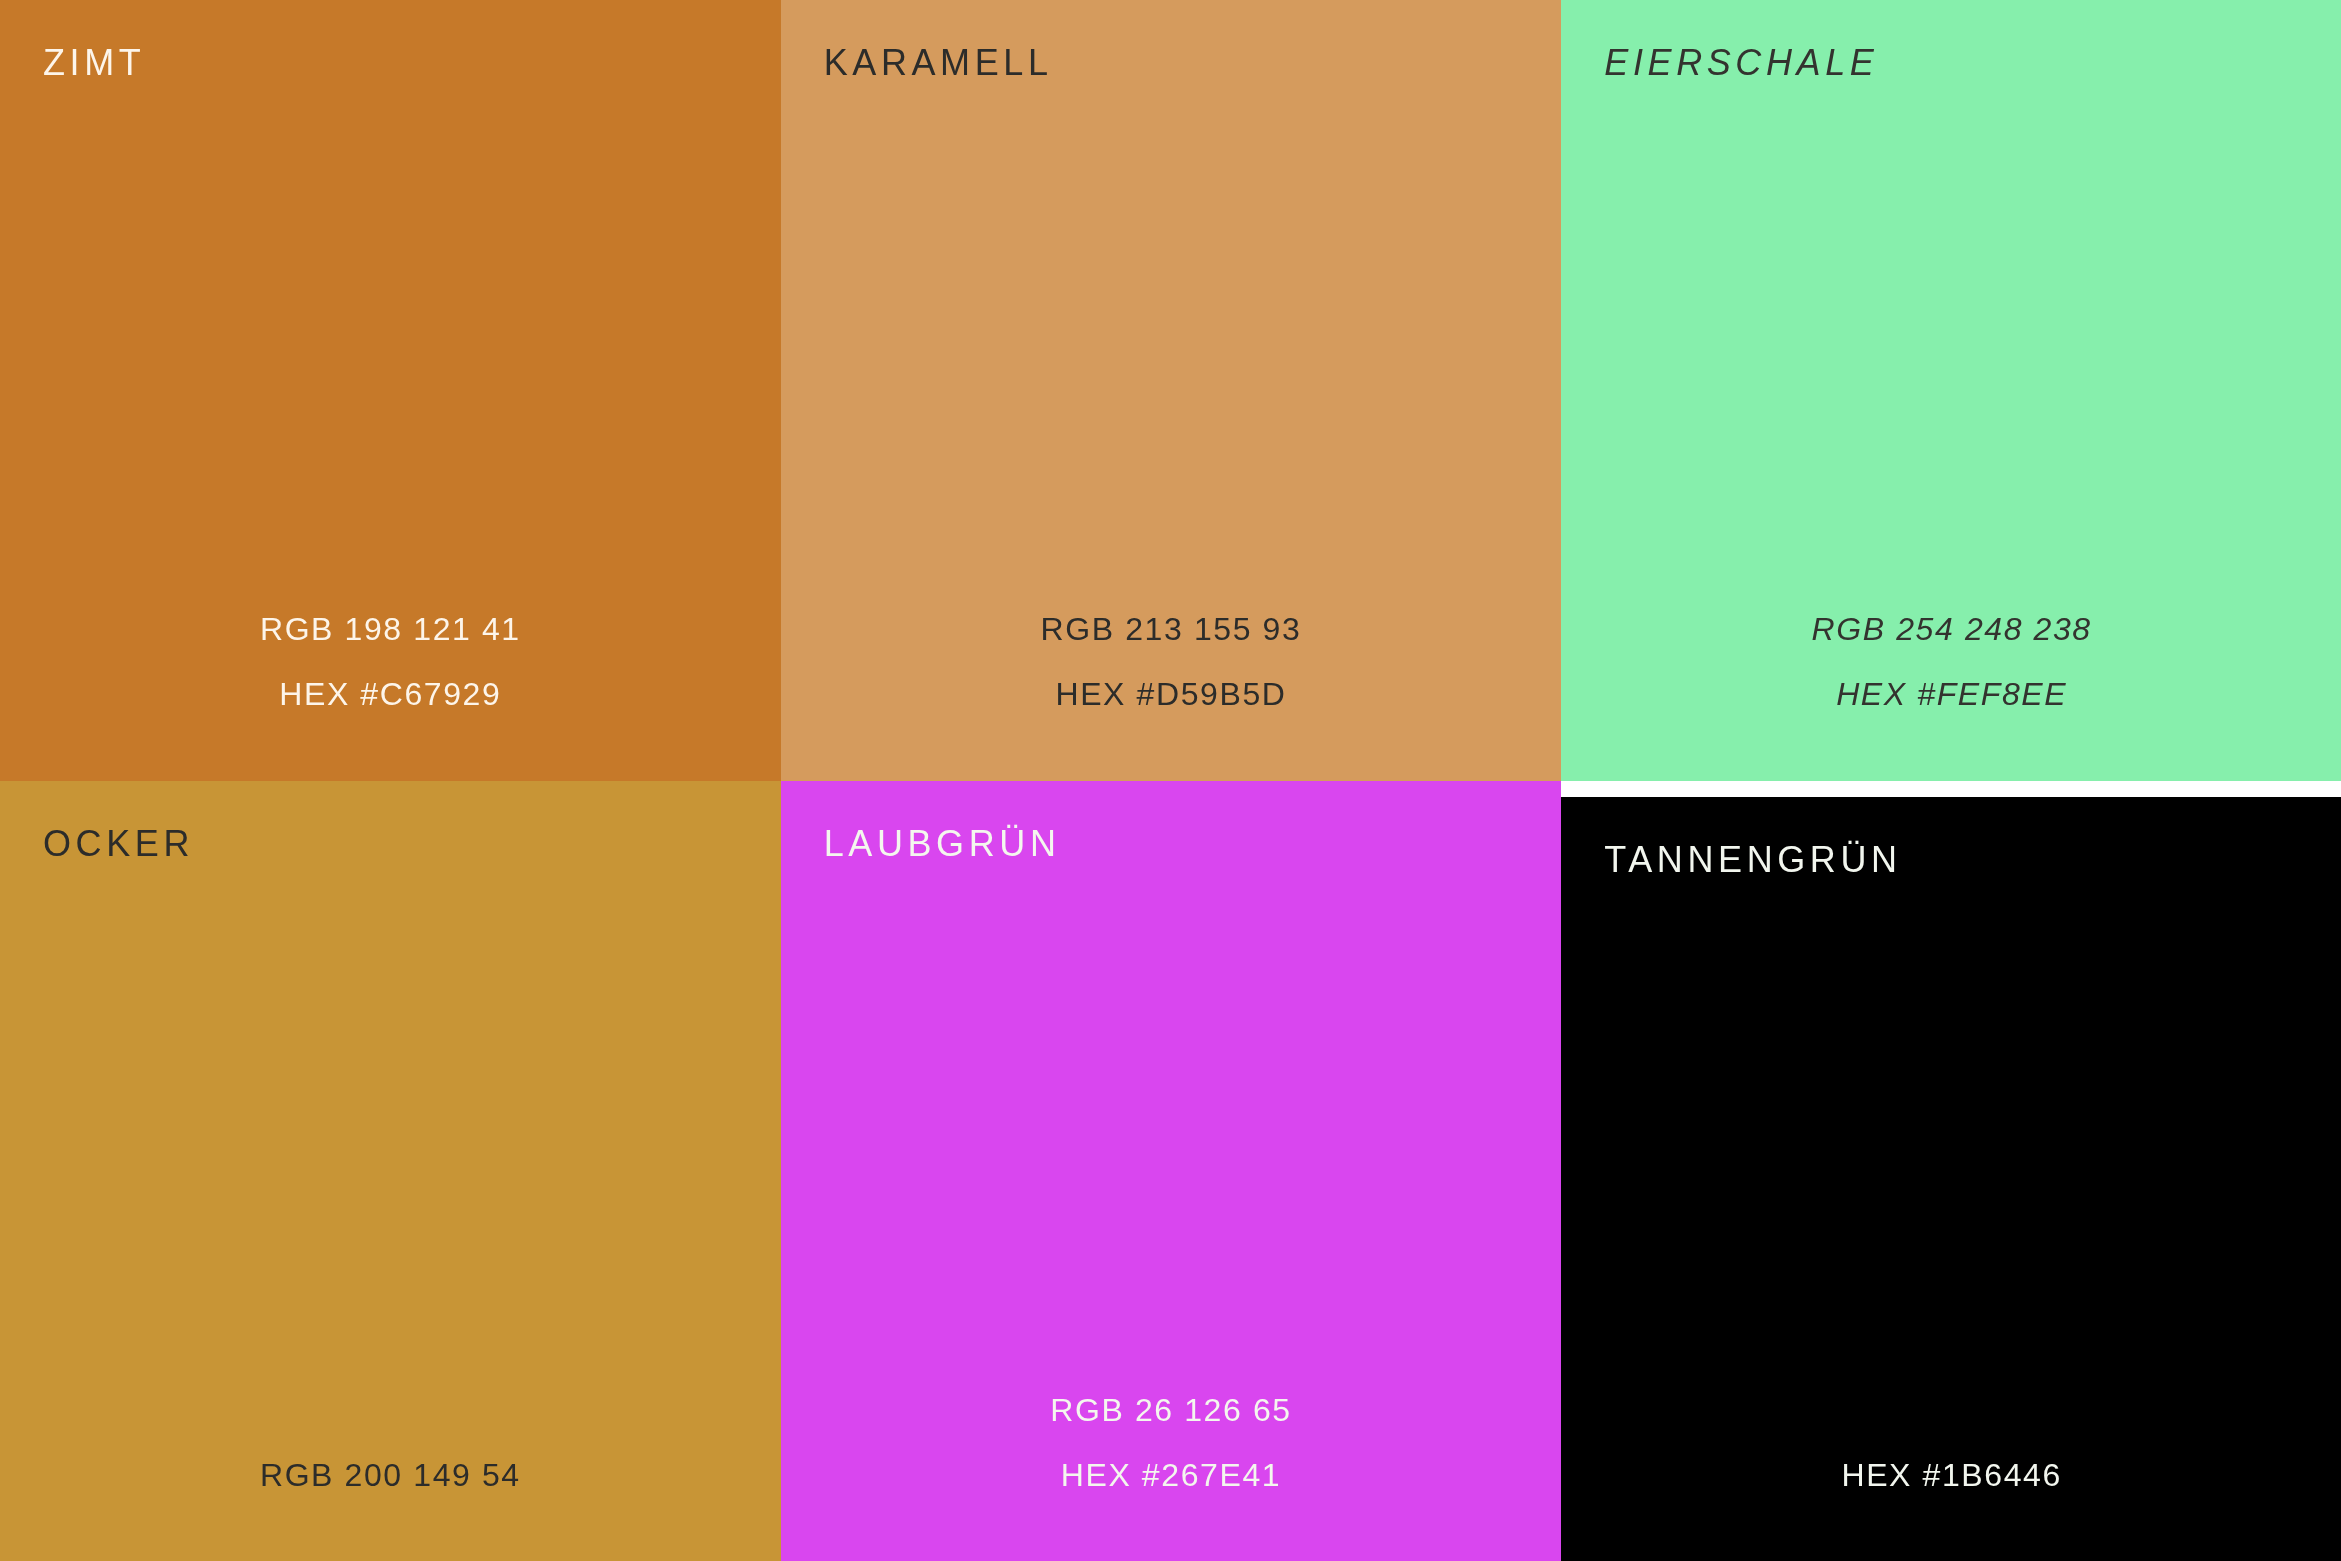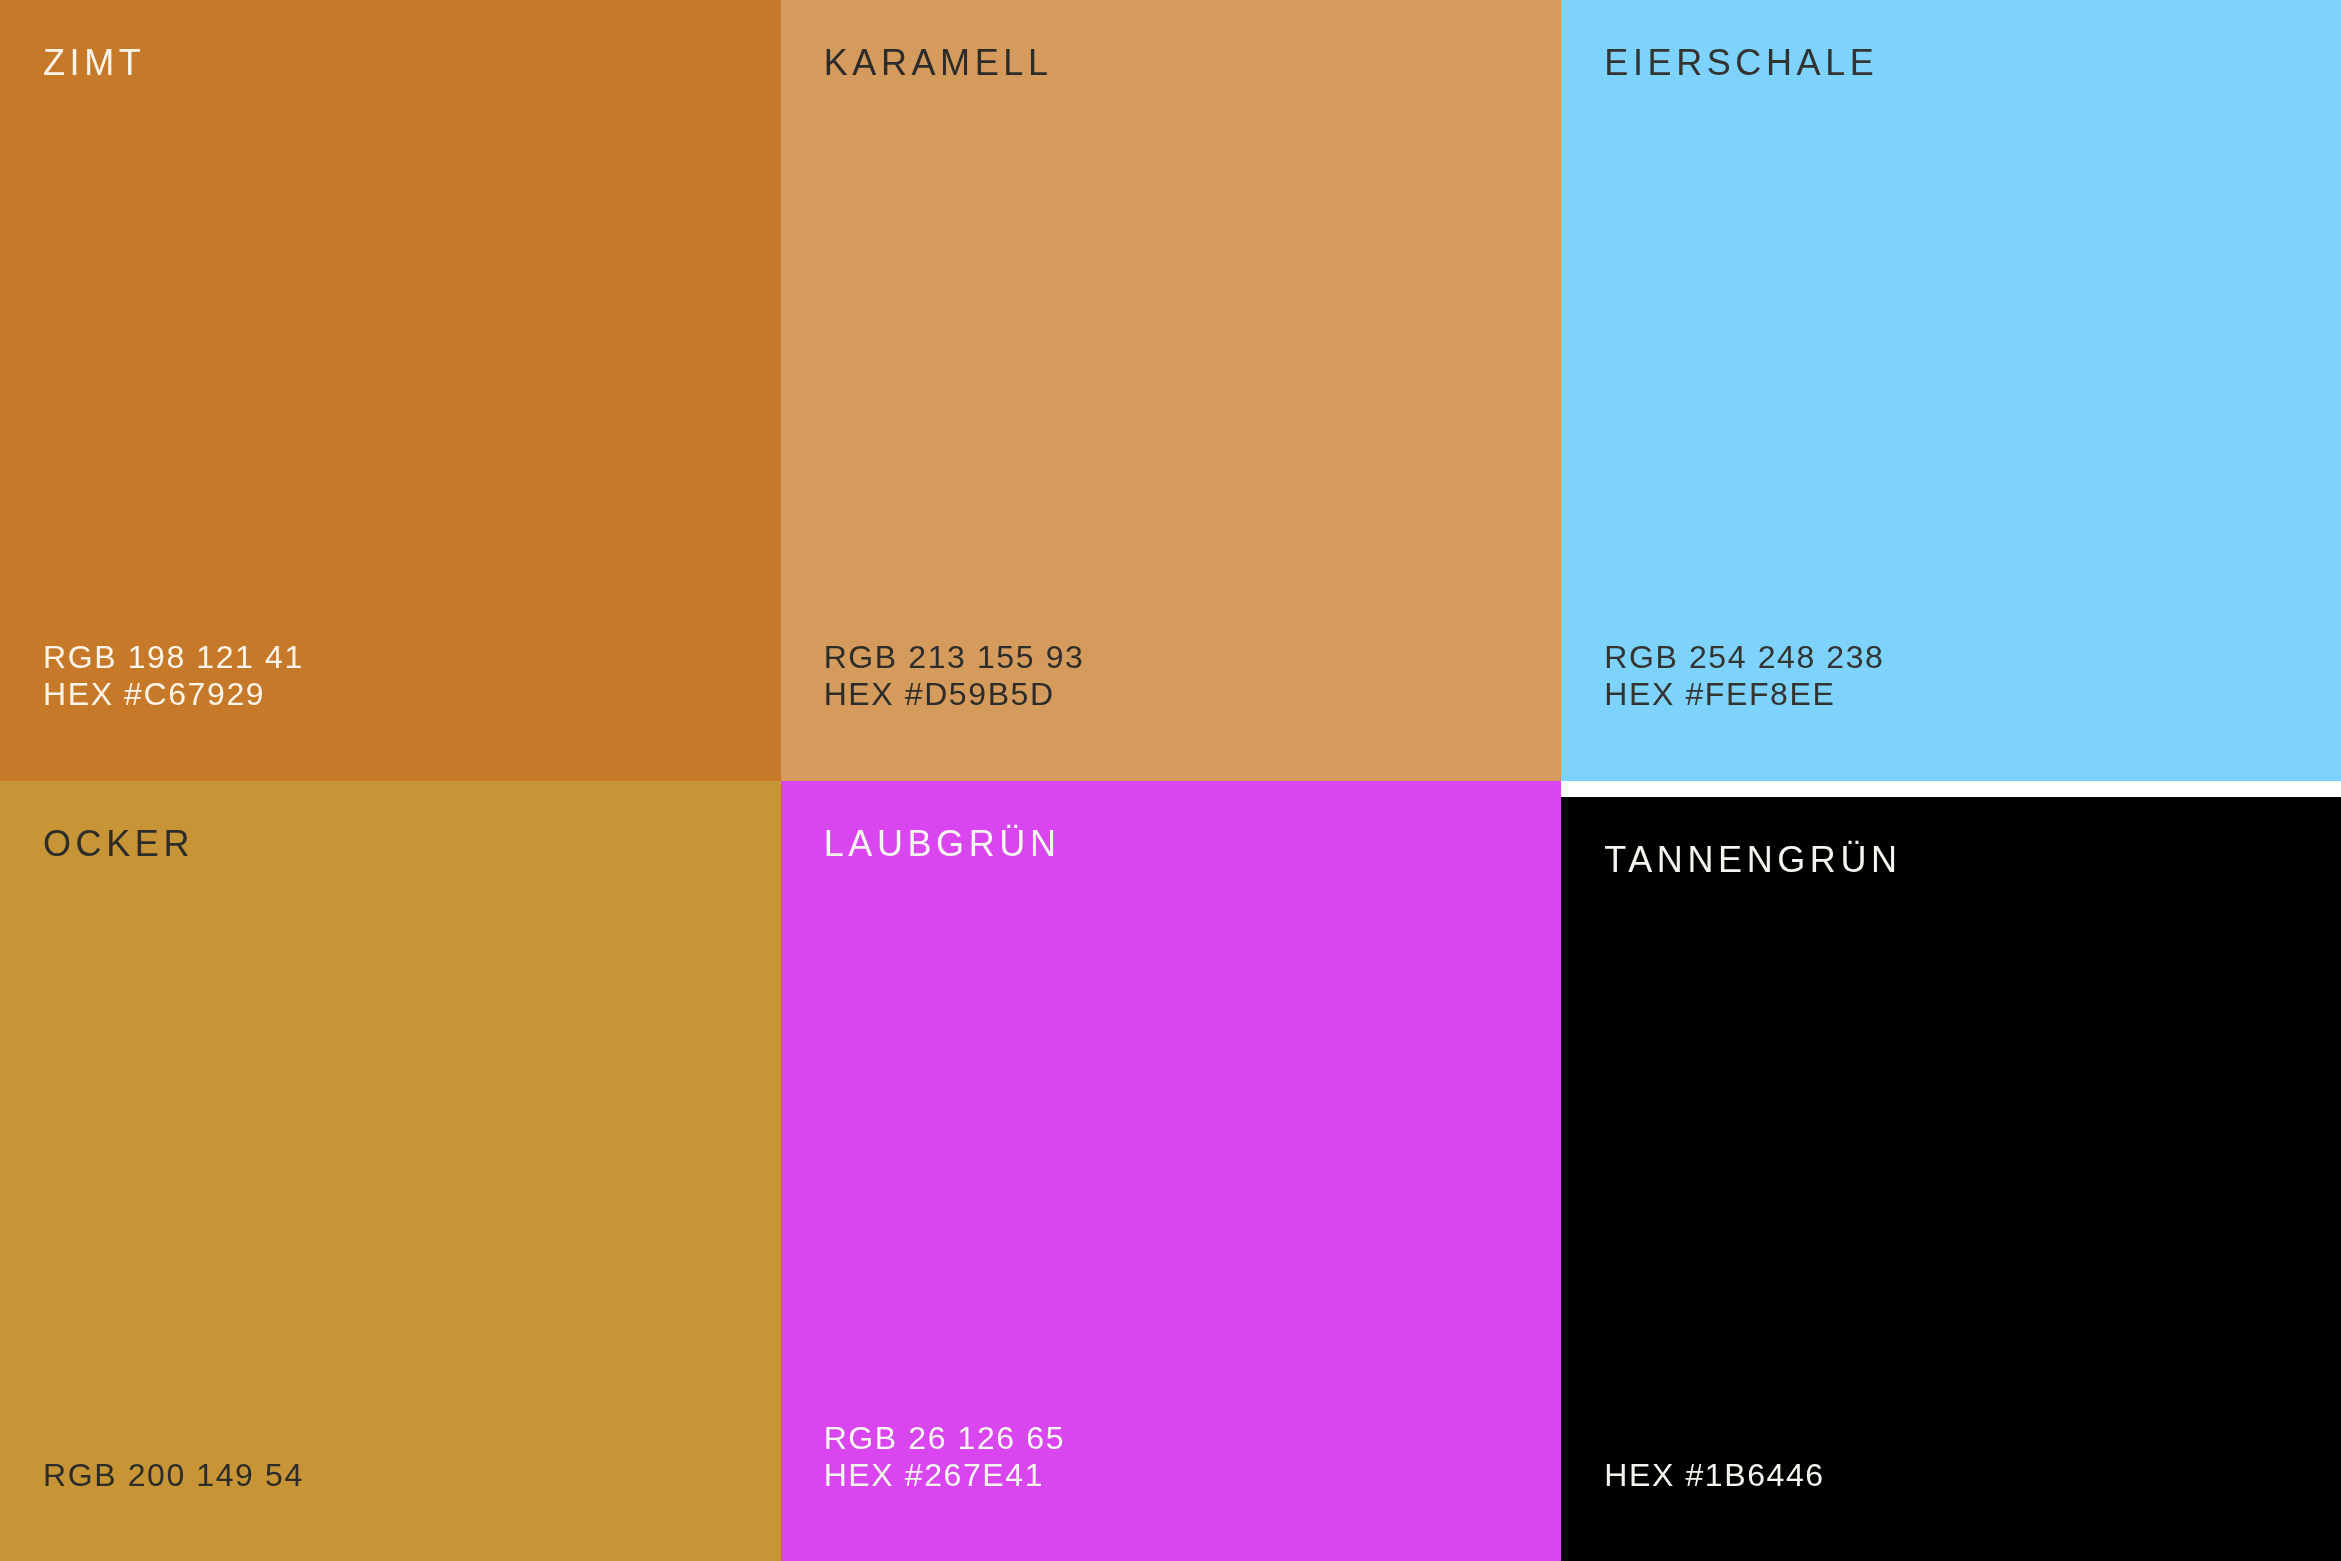--- a/index.html
+++ b/index.html
@@ -37,21 +37,22 @@
     font-weight: 400;
     letter-spacing: 4.6px;
     line-height: 1.05;
     white-space: nowrap;
     margin: 0;
   }
 
   .swatch-values {
     display: flex;
     flex-direction: column;
-    gap: 1px;
+    gap: 29px;
+    align-items: center;
   }
 
   .value-line {
     font-size: 32px;
     font-weight: 400;
     letter-spacing: 1.6px;
     line-height: 1.12;
     white-space: nowrap;
     margin: 0;
   }
@@ -70,21 +71,21 @@
   </div>
 
   <div class="swatch" style="background-color: rgb(213, 155, 93); color: rgb(44, 44, 42);">
     <div class="swatch-name">KARAMELL</div>
     <div class="swatch-values">
       <div class="value-line">RGB 213 155 93</div>
       <div class="value-line">HEX #D59B5D</div>
     </div>
   </div>
 
-  <div class="swatch" style="background-color: #7dd3fc; color: rgb(51, 51, 47);">
+  <div class="swatch" style="background-color: #86efac; color: rgb(51, 51, 47); font-style: italic;">
     <div class="swatch-name">EIERSCHALE</div>
     <div class="swatch-values">
       <div class="value-line">RGB 254 248 238</div>
       <div class="value-line">HEX #FEF8EE</div>
     </div>
   </div>
 
   <div class="swatch" style="background-color: rgb(200, 149, 54); color: rgb(44, 44, 42);">
     <div class="swatch-name">OCKER</div>
     <div class="swatch-values">

